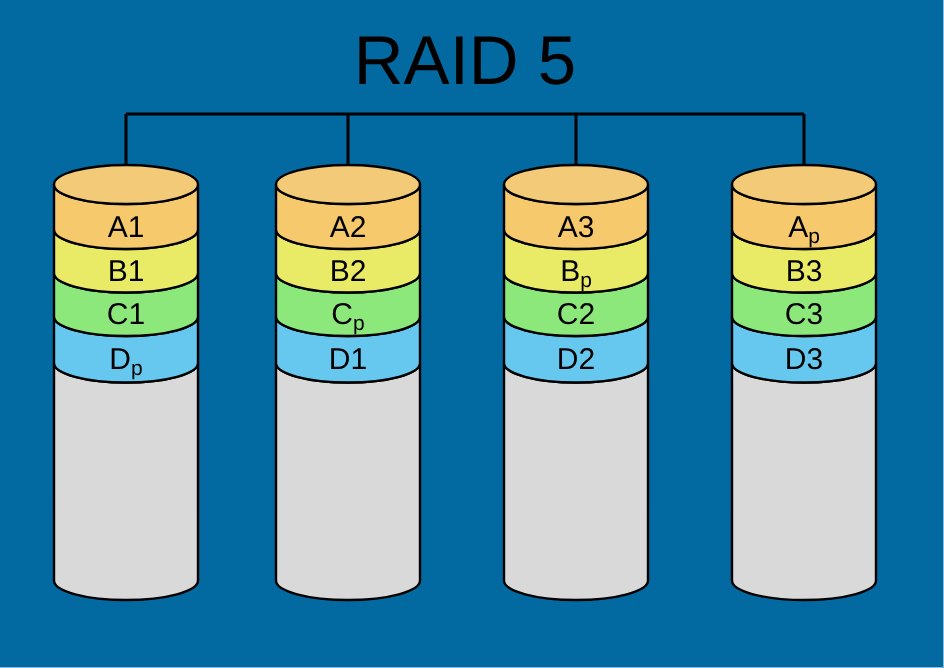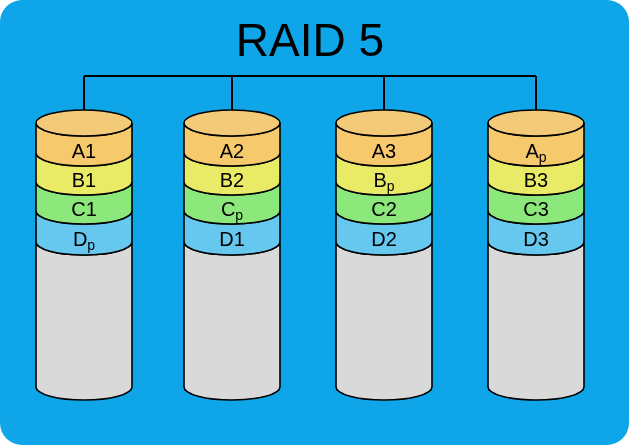--- a/index.html
+++ b/index.html
@@ -5,23 +5,22 @@
   html, body {
     margin: 0;
     padding: 0;
     background: #ffffff;
     font-family: "Liberation Sans", sans-serif;
   }
   .diagram-wrap {
     position: relative;
     width: 629px;
     height: 445px;
-    background: #0ea5e9;
+    background: #0369a1;
     overflow: hidden;
-    border-radius: 22px;
   }
   svg { display: block; }
   .outline {
     stroke: #000000;
     stroke-width: 1.6;
   }
   .connector {
     stroke: #000000;
     stroke-width: 2;
     fill: none;

